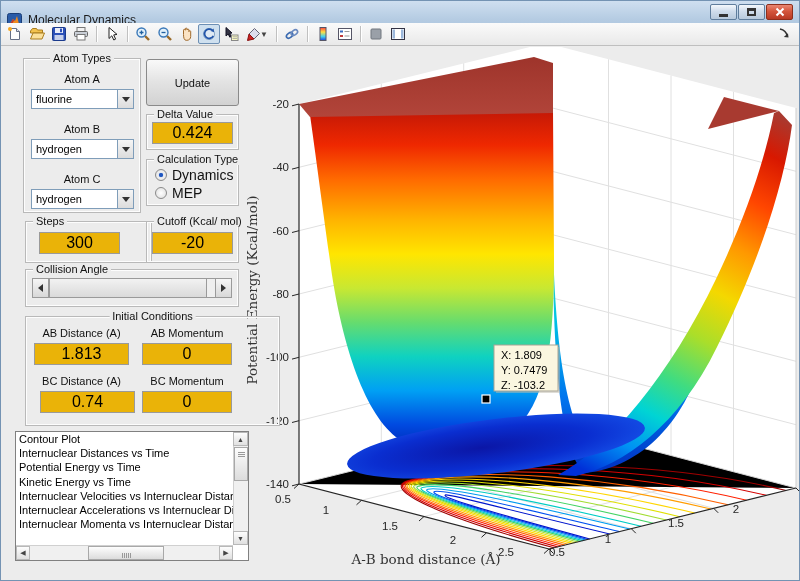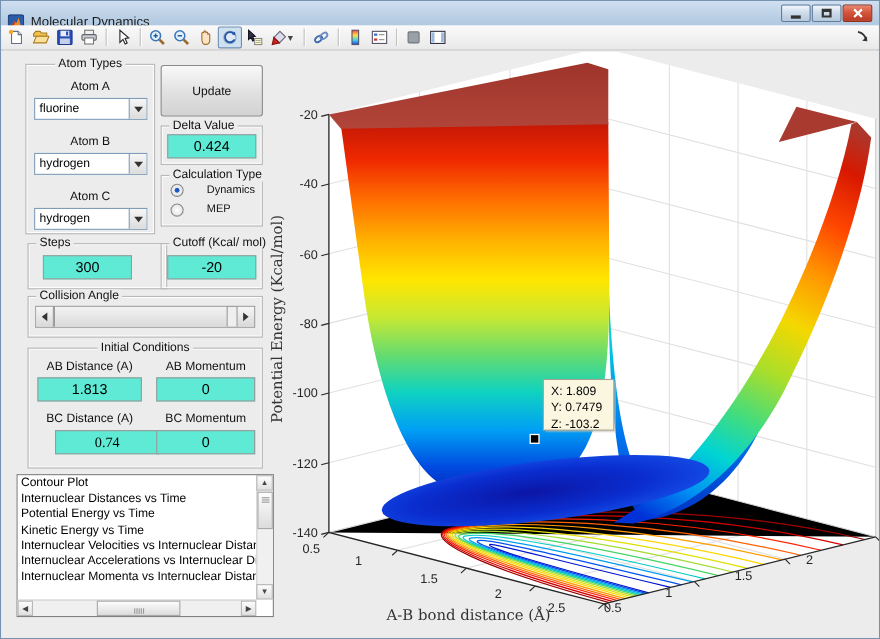--- a/index.html
+++ b/index.html
@@ -25,28 +25,28 @@
   .tbtn.pressed{background:#cfe0ef;border:1px solid #6d8fb4;}
   .tsep{width:1px;height:16px;background:#c0c0c0;margin:0 4px;box-shadow:1px 0 0 #fff;}
   .tcaret{font-size:8px;color:#444;margin-left:-2px;width:8px;}
   .dock-arrow{position:absolute;right:8px;top:3px;width:14px;height:14px;}
   
   .content{position:absolute;left:0;top:45px;right:0;bottom:0;background:#ececec;}
   .panel{position:absolute;border:1px solid #b9b9b9;box-shadow:0 0 0 1px #fdfdfd inset;}
   .ptitle{position:absolute;top:-7px;left:7px;background:#ececec;padding:0 3px;font-size:11px;color:#111;white-space:nowrap;}
   .ptitle.center{left:50%;transform:translateX(-50%);}
   .lbl{position:absolute;font-size:11px;color:#111;text-align:center;}
-  .edit{position:absolute;background:#5eead4;border:1px solid #9a9a9a;font-size:13px;text-align:center;line-height:20px;color:#000;}
+  .edit{position:absolute;background:#eab308;border:1px solid #9a9a9a;font-size:16px;text-align:center;line-height:20px;color:#000;}
   .combo{position:absolute;height:20px;background:#fff;border:1px solid #7f9db9;font-size:11px;line-height:18px;padding-left:4px;color:#000;}
   .combo .cbtn{position:absolute;right:0;top:0;bottom:0;width:16px;border-left:1px solid #7f9db9;
     background:linear-gradient(#f6f6f6,#dcdcdc);display:flex;align-items:center;justify-content:center;}
   .combo .cbtn:after{content:"";border:4px solid transparent;border-top:5px solid #333;margin-top:5px;}
   .btn-update{position:absolute;background:linear-gradient(#f9f9f9,#e3e3e3 48%,#d2d2d2);border:1px solid #8a8a8a;
     border-radius:3px;font-size:11px;display:flex;align-items:center;justify-content:center;color:#111;}
-  .radio{position:absolute;display:flex;font-size:10px;gap:21px;color:#111;}
+  .radio{position:absolute;display:flex;align-items:center;font-size:14px;gap:5px;color:#111;}
   .rdot{width:12px;height:12px;border-radius:50%;border:1px solid #8a8a8a;background:radial-gradient(#fff,#dcdcdc);position:relative;}
   .radio.sel .rdot:after{content:"";position:absolute;left:3px;top:3px;width:4px;height:4px;border-radius:50%;background:#1d55c0;box-shadow:0 0 1px #1d55c0;}
   
   .slider{position:absolute;height:20px;border:1px solid #9a9a9a;background:#efefef;}
   .sarrow{position:absolute;top:0;bottom:0;width:16px;background:linear-gradient(#f6f6f6,#d8d8d8);border:1px solid #9a9a9a;display:flex;align-items:center;justify-content:center;}
   .sarrow.l{left:0;border-top:none;border-bottom:none;border-left:none;}
   .sarrow.r{right:0;border-top:none;border-bottom:none;border-right:none;}
   .tri-l{border:4px solid transparent;border-right:5px solid #333;margin-left:-4px;}
   .tri-r{border:4px solid transparent;border-left:5px solid #333;margin-right:-4px;}
   .sthumb{position:absolute;left:16px;top:0;bottom:0;width:158px;background:linear-gradient(#f2f2f2,#dadada);border:1px solid #9a9a9a;border-top:none;border-bottom:none;}
@@ -415,29 +415,29 @@
         <span class="sarrow l">
             <span class="tri-l"></span>
           </span>
         <span class="sthumb"></span>
         <span class="sarrow r">
             <span class="tri-r"></span>
           </span>
       </div>
     </div>
 
-    <div class="panel" style="left:24px;top:270px;width:214px;height:110px;">
+    <div class="panel" style="left:24px;top:270px;width:255px;height:110px;">
       <span class="ptitle center">Initial Conditions</span>
       <span class="lbl" style="left:8px;top:10px;width:95px;">AB Distance (A)</span>
       <span class="lbl" style="left:116px;top:10px;width:90px;">AB Momentum</span>
       <div class="edit" style="left:8px;top:26px;width:95px;height:22px;">1.813</div>
       <div class="edit" style="left:116px;top:26px;width:90px;height:22px;">0</div>
       <span class="lbl" style="left:8px;top:58px;width:95px;">BC Distance (A)</span>
       <span class="lbl" style="left:116px;top:58px;width:90px;">BC Momentum</span>
-      <div class="edit" style="left:24px;top:74px;width:95px;height:22px;font-family:Liberation Serif, serif;">0.74</div>
+      <div class="edit" style="left:14px;top:74px;width:95px;height:22px;">0.74</div>
       <div class="edit" style="left:116px;top:74px;width:90px;height:22px;">0</div>
     </div>
 
     <div class="listbox" style="left:14px;top:385px;width:234px;height:130px;">
       <div class="items">
           <div class="li">Contour Plot</div>
           <div class="li">Internuclear Distances vs Time</div>
           <div class="li">Potential Energy vs Time</div>
           <div class="li">Kinetic Energy vs Time</div>
           <div class="li">Internuclear Velocities vs Internuclear Distance</div>

